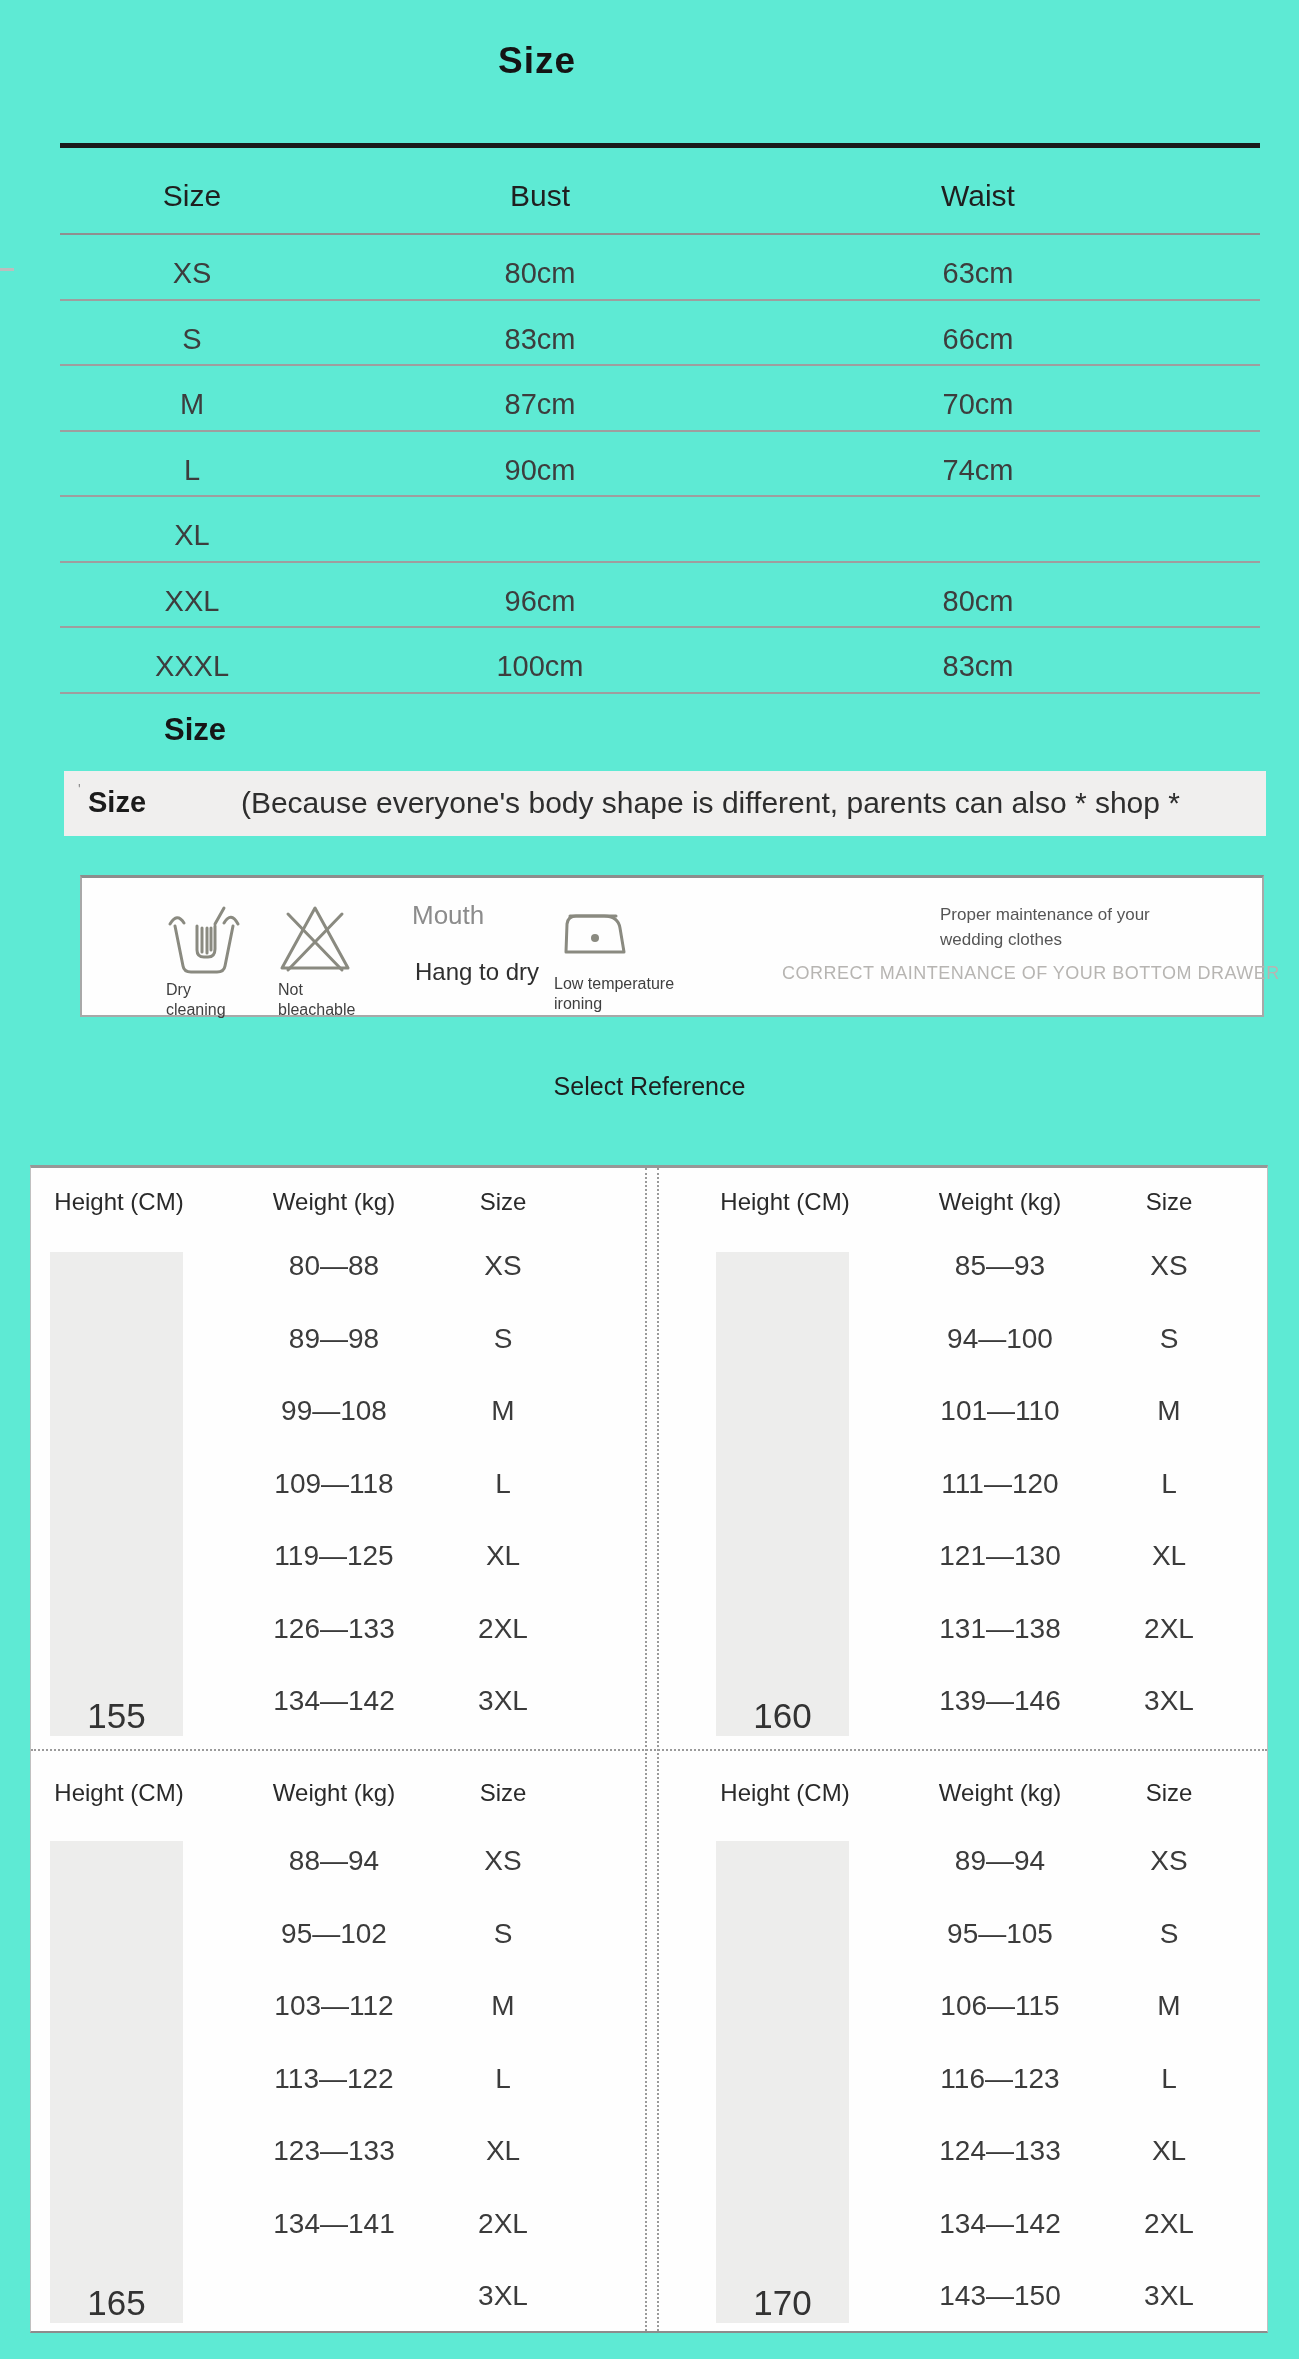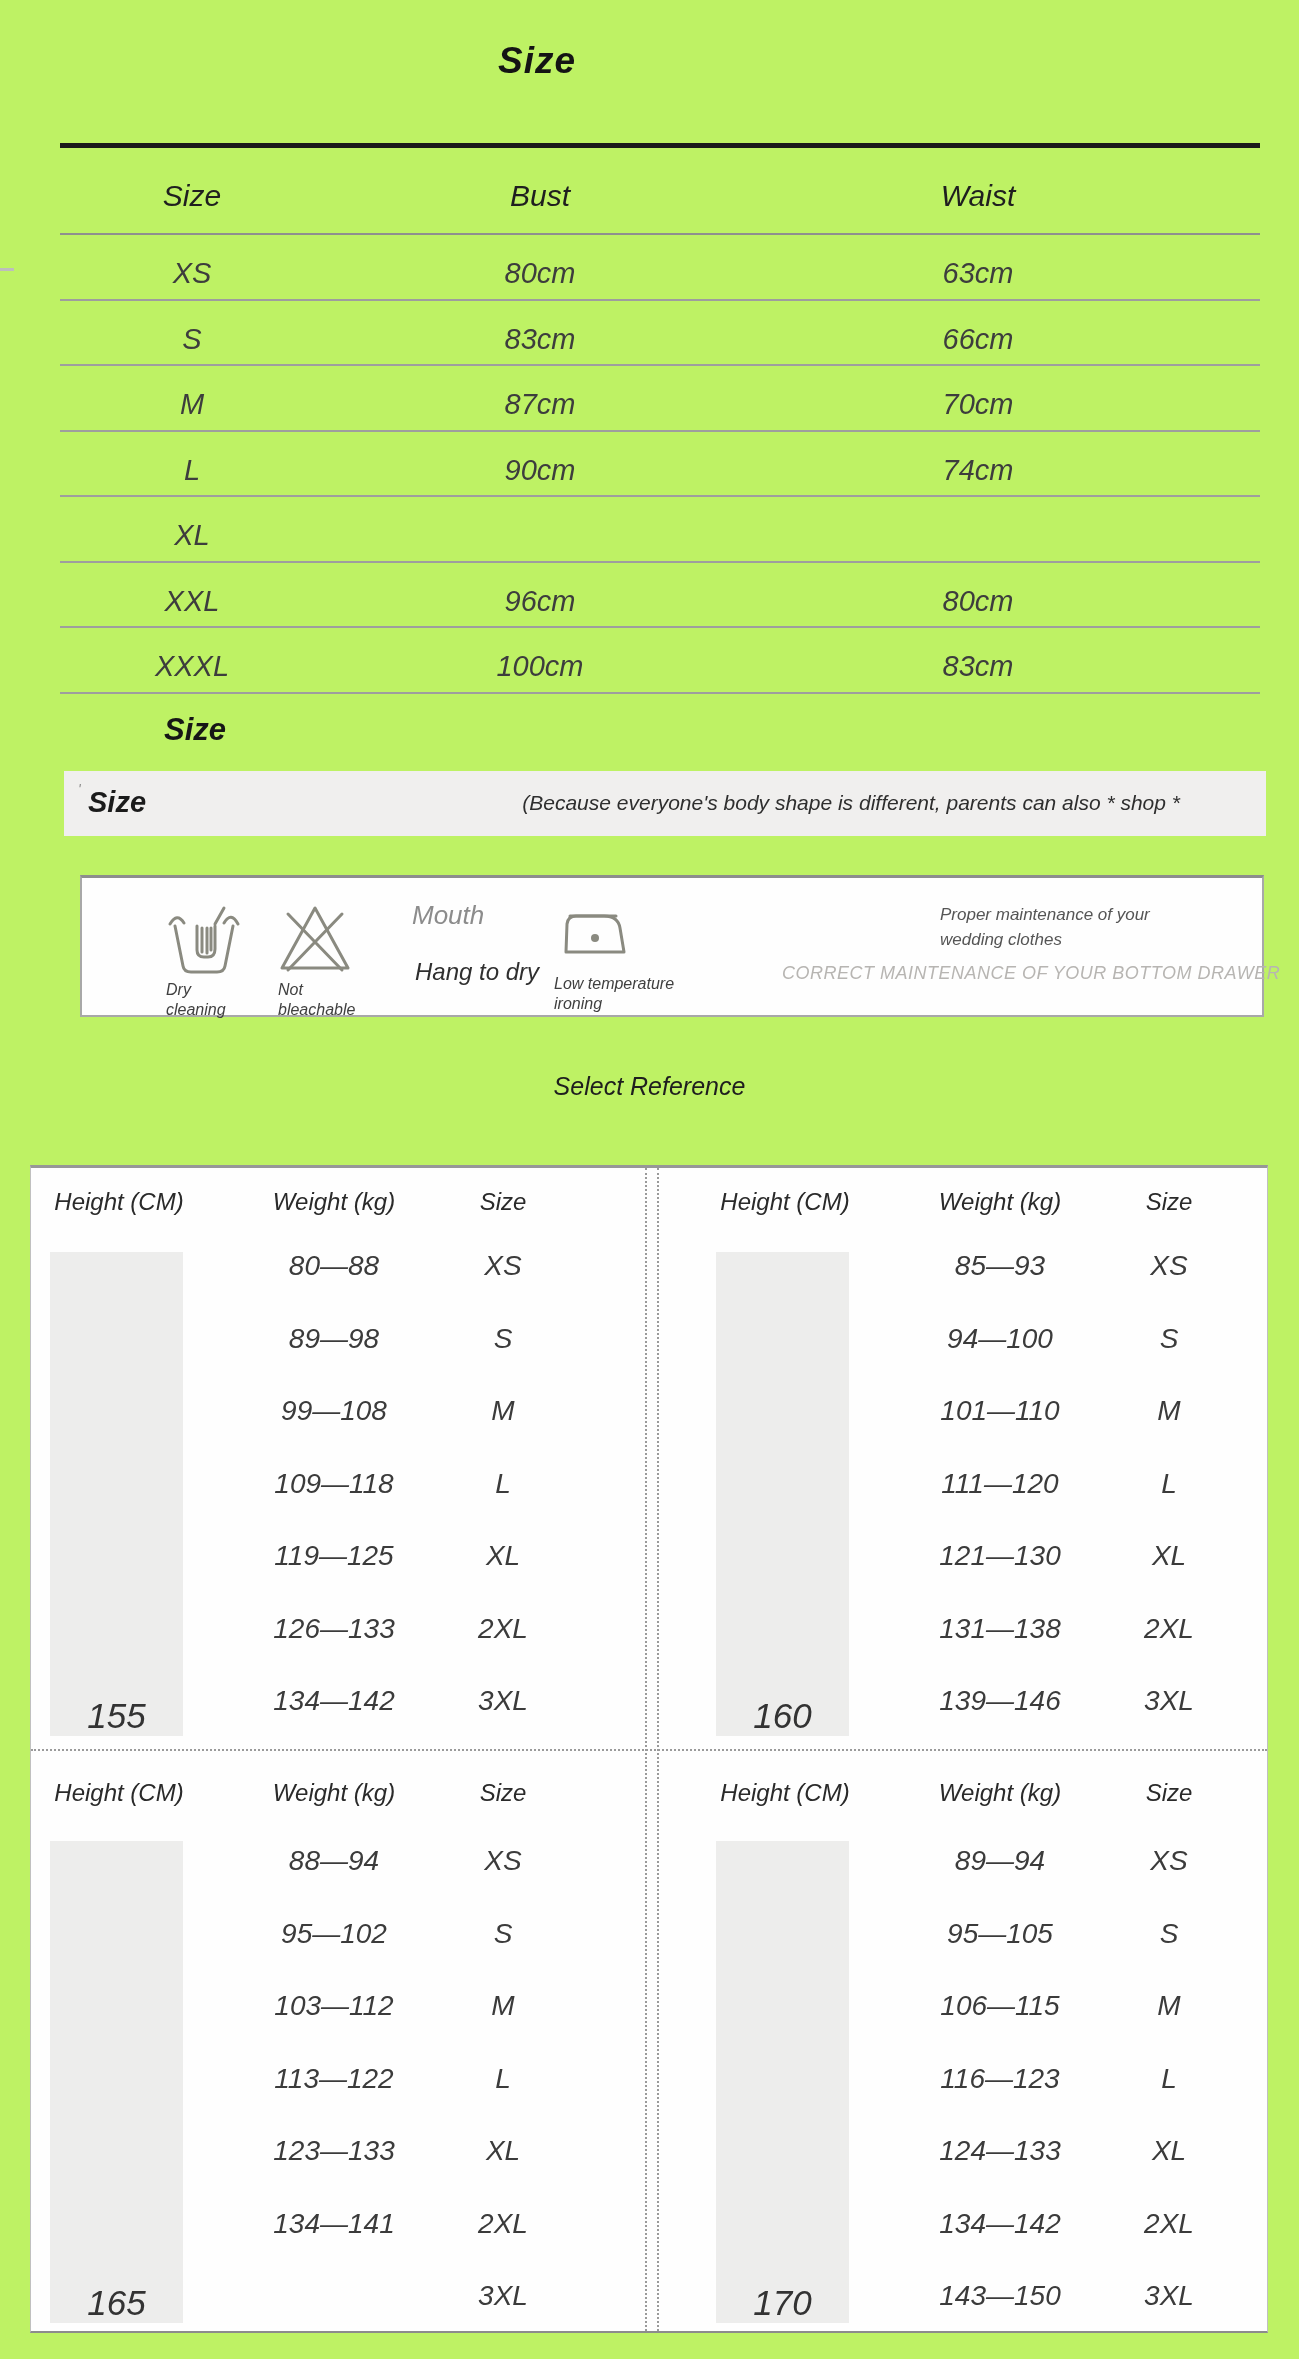--- a/index.html
+++ b/index.html
@@ -1,18 +1,18 @@
 <!DOCTYPE html>
 <html><head>
 <meta charset="utf-8">
 <style>
   html,body { margin:0; padding:0; background:#ffffff; }
   .page {
-    position:relative; width:1299px; height:2359px; background:#bef264;
-    font-family:"Liberation Sans","DejaVu Sans",sans-serif; color:#222; overflow:hidden;font-style:italic;
+    position:relative; width:1299px; height:2359px; background:#5eead4;
+    font-family:"Liberation Sans","DejaVu Sans",sans-serif; color:#222; overflow:hidden;
   }
 
   
   .main-title { position:absolute; left:37px; top:40px; width:1000px; margin:0;
     text-align:center; font-size:37px; font-weight:600; color:#141414; letter-spacing:1px; }
   .artifact-dash { position:absolute; left:0; top:268px; width:14px; height:3px; background:#bdbdbd; }
 
   .thick-rule { position:absolute; left:60px; top:143px; width:1200px; height:5px; background:#1a1a1a; }
 
   .size-table { position:absolute; left:60px; top:148px; width:1200px; }
@@ -28,21 +28,21 @@
 
   
   .sub-title { position:absolute; left:164px; top:712px; margin:0;
     font-size:31px; font-weight:600; color:#161616; }
   .note-bar { position:absolute; left:64px; top:771px; width:1202px; height:65px;
     background:#f0efee; }
   .bar-mark { position:absolute; left:14px; top:10px; font-size:14px; color:#8a8a8a; }
   .bar-label { position:absolute; left:24px; top:0; line-height:63px;
     font-size:29px; font-weight:600; color:#1b1b1b; }
   .bar-note { position:absolute; right:86px; top:0; line-height:63px; white-space:nowrap;
-    font-size:21px; color:#2e2e2e; }
+    font-size:30px; color:#2e2e2e; }
 
   
   .care-box { position:absolute; left:80px; top:875px; width:1184px; height:142px;
     border:2px solid #a8a8a8; border-top:3px solid #8d8d8d; box-sizing:border-box; background:#fefefe; }
   .care-icon { position:absolute; }
   .care-label { position:absolute; font-size:16px; line-height:20px; color:#3f3f3f; }
   .mouth-text { position:absolute; left:330px; top:22px; width:130px; 
     font-size:26px; color:#8c8c8c; }
   .hang-text { position:absolute; left:318px; top:80px; width:154px; text-align:center;
     font-size:24px; color:#2f2f2f; }

